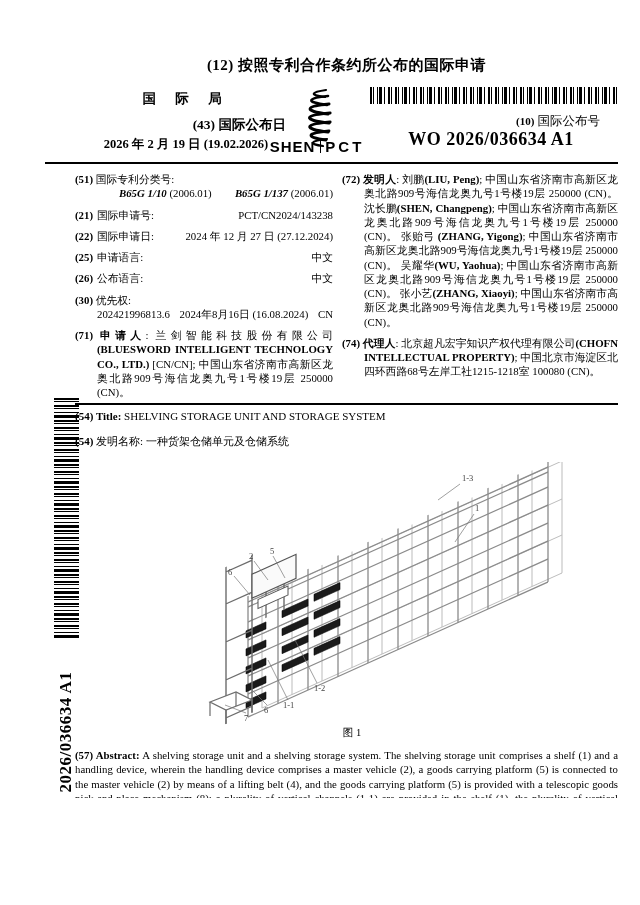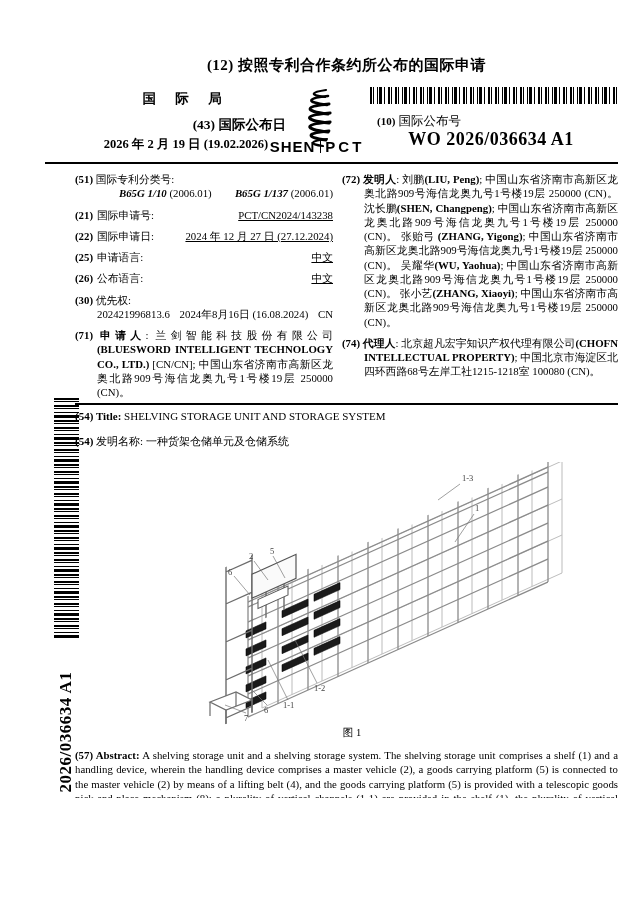--- a/index.html
+++ b/index.html
@@ -21,36 +21,36 @@
   .wipo-text { position:absolute; left:262px; top:138px; width:110px; text-align:center;
     font-family:"Liberation Sans","DejaVu Sans",sans-serif; font-weight:bold;
     font-size:15px; letter-spacing:1px; white-space:nowrap; }
   .wipo-sep { display:inline-block; width:1px; height:13px; background:#000; margin:0 4px 0 5px; vertical-align:-1px; }
   .barcode-top { position:absolute; left:370px; top:87px; width:250px; height:17px;
     background:repeating-linear-gradient(90deg,
       #000 0 2px, #fff 2px 3px, #000 3px 4px, #fff 4px 7px,
       #000 7px 8px, #fff 8px 9px, #000 9px 12px, #fff 12px 14px,
       #000 14px 15px, #fff 15px 18px, #000 18px 20px, #fff 20px 21px,
       #000 21px 22px, #fff 22px 25px); }
-  .pubnum-lbl { position:absolute; left:377px; top:113px; width:250px; text-align:left; font-size:12.5px; }
+  .pubnum-lbl { position:absolute; left:350px; top:113px; width:250px; text-align:right; font-size:12.5px; }
   .pubnum-lbl .num { font-weight:bold; font-size:11px; }
   .pubnum-val { position:absolute; left:362px; top:129px; width:258px; text-align:center;
     font-size:18px; font-weight:bold; letter-spacing:.5px; }
   .rule-1 { position:absolute; left:45px; top:162px; width:573px; height:2px; background:#000; }
   .rule-2 { position:absolute; left:75px; top:403px; width:543px; height:2px; background:#000; }
   
   .col { position:absolute; font-size:10.8px; line-height:1.32; }
   .col-left  { left:75px; top:172px; width:258px; }
   .col-right { left:342px; top:172px; width:276px; }
   .item { margin-bottom:7px; }
   .hang { padding-left:22px; text-indent:-22px; text-align:justify; }
   .inum { font-weight:bold; }
   .kv { display:flex; }
   .kv .inum { flex:0 0 22px; }
-  .kv .kval { margin-left:auto; text-align:center;text-decoration:underline; }
+  .kv .kval { margin-left:auto; text-align:center; }
   .sub { padding-left:22px; display:flex; justify-content:space-between; }
   
   .title-en { position:absolute; left:75px; top:410px; width:543px; font-size:11px; }
   .title-cn { position:absolute; left:75px; top:434px; width:543px; font-size:11px; }
   
   .barcode-side { position:absolute; left:54px; top:398px; width:25px; height:242px;
     background:repeating-linear-gradient(180deg,
       #000 0 2px, #fff 2px 3px, #000 3px 4px, #fff 4px 7px,
       #000 7px 9px, #fff 9px 10px, #000 10px 11px, #fff 11px 14px,
       #000 14px 15px, #fff 15px 17px, #000 17px 20px, #fff 20px 22px); }

